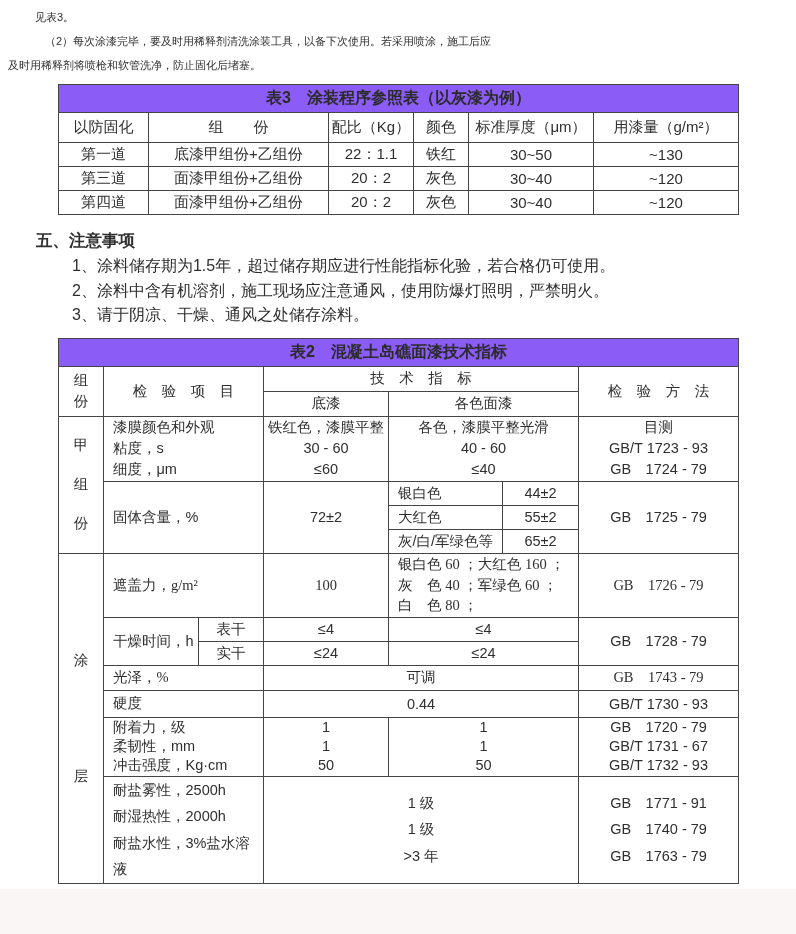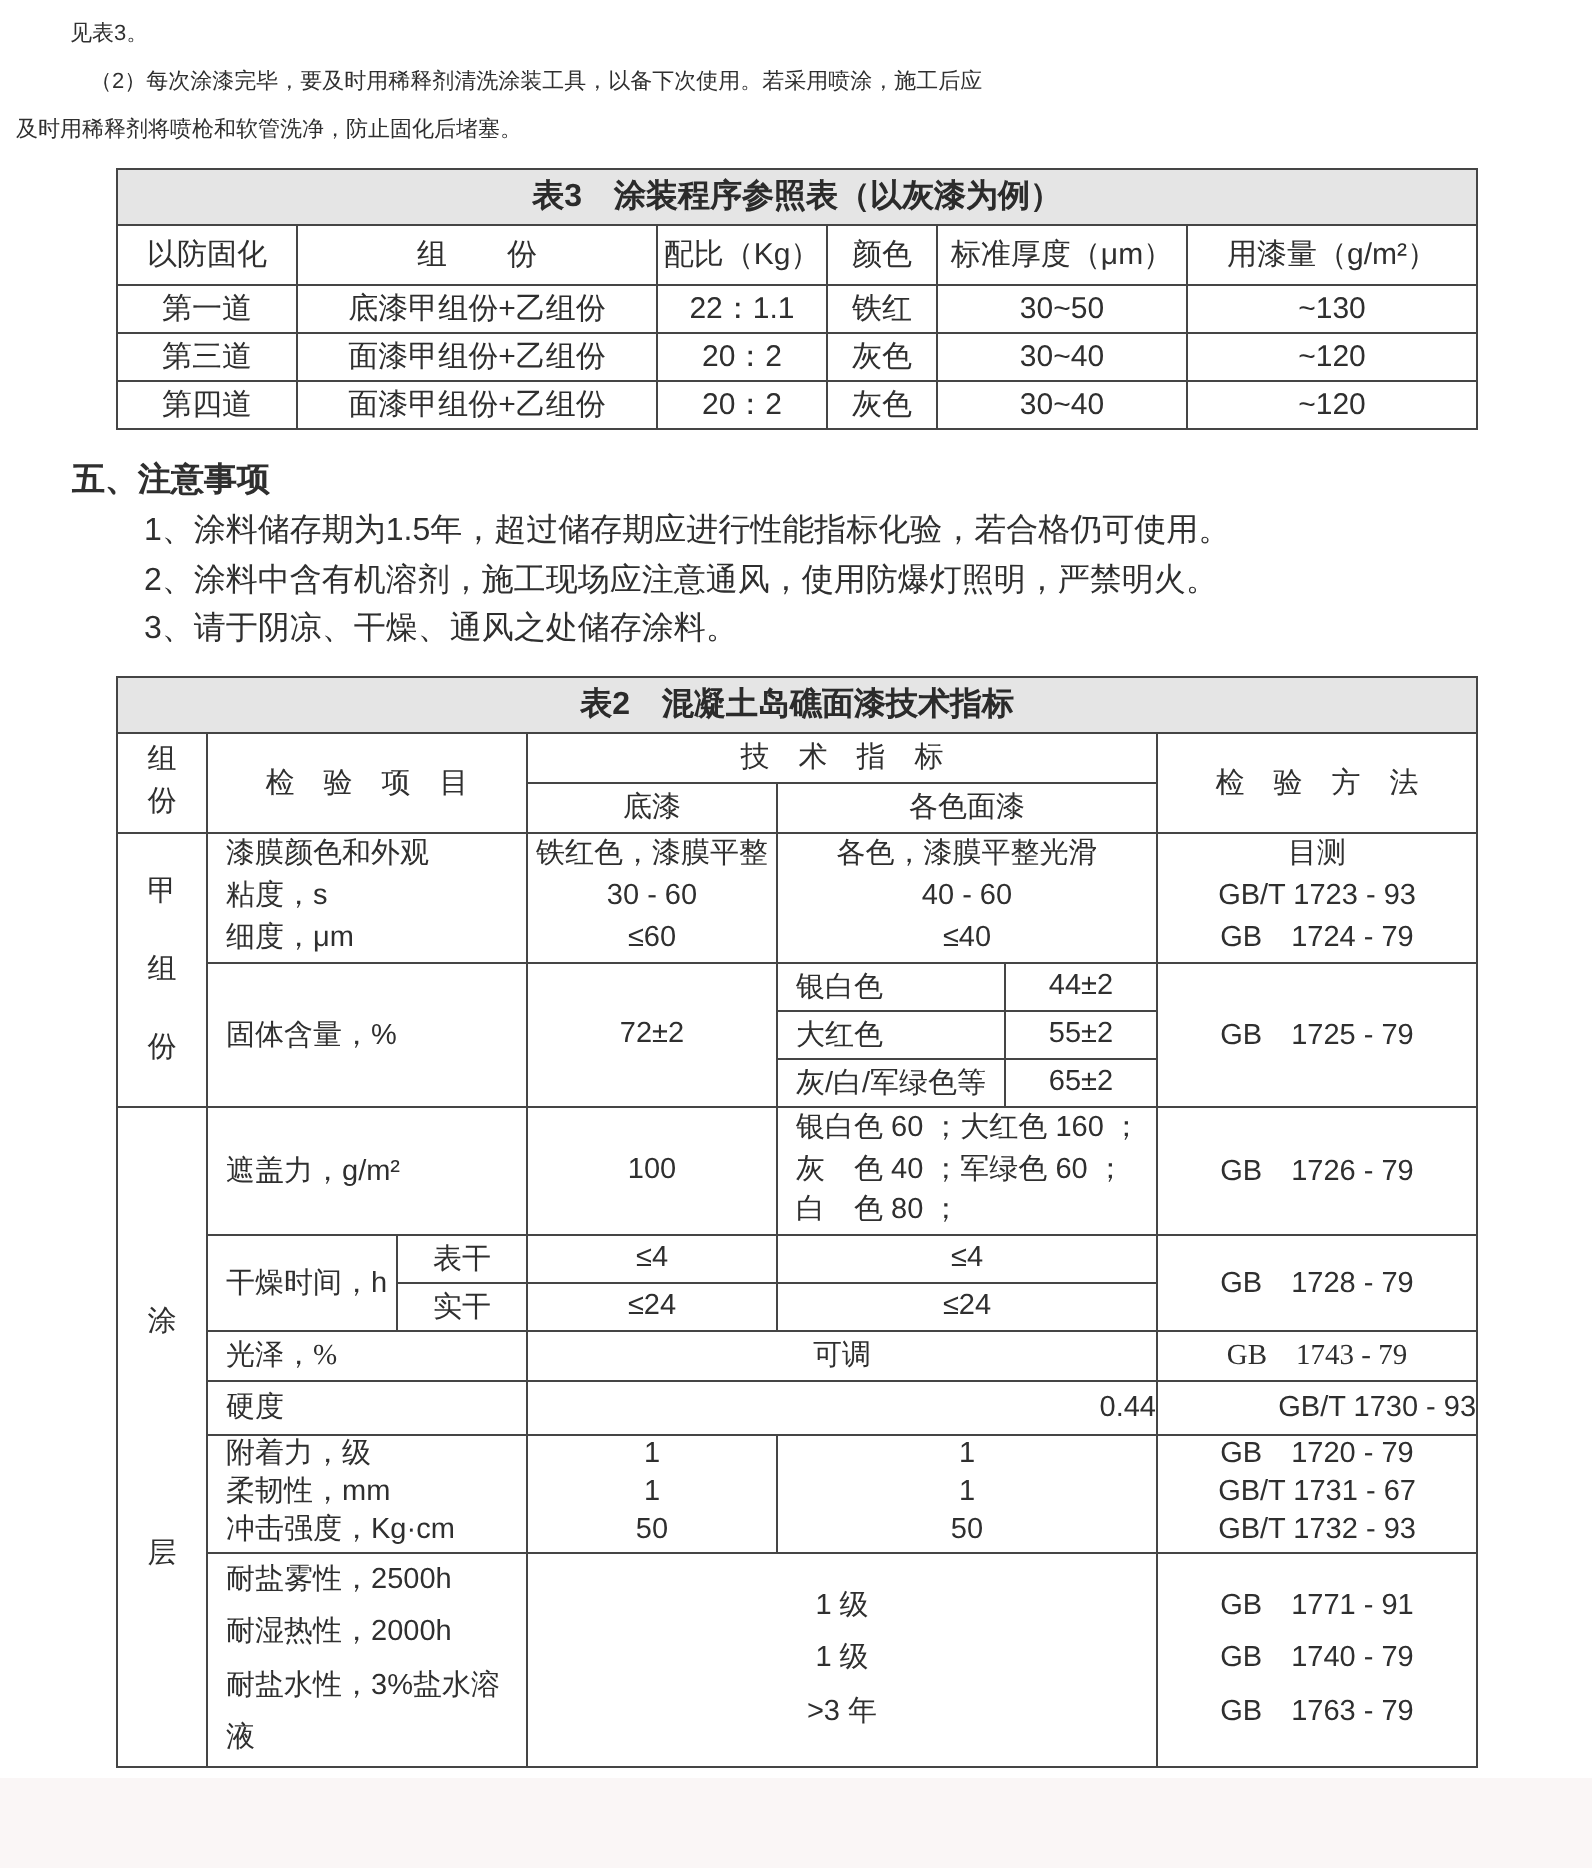--- a/index.html
+++ b/index.html
@@ -11,21 +11,21 @@
   
   .intro { padding-top:5px; font-size:11px; line-height:24px; white-space:nowrap; }
   .intro .l1 { margin-left:35px; }
   .intro .l2 { margin-left:45px; }
   .intro .l3 { margin-left:8px;  }
 
   
   table { border-collapse:collapse; table-layout:fixed; }
   td { border:1px solid #454545; text-align:center; vertical-align:middle; padding:0; overflow:hidden; }
   .titlebar td {
-    background:#e5e5e5; font-weight:bold; font-size:16px; color:#2b2b2b; height:27px;
+    background:#8b5cf6; font-weight:bold; font-size:16px; color:#2b2b2b; height:27px;
   }
 
   
   .t3 { margin:7px 0 0 58px; width:680px; font-size:15px; }
   .t3 .hdr td  { height:29px; }
   .t3 .data td { height:23px; }
 
   
   .notes { margin-top:12px; font-size:16px; }
   .notes-title { margin-left:36px; font-weight:bold; font-size:16.5px; line-height:27px; }
@@ -35,25 +35,25 @@
   .t2 { margin:10px 0 0 58px; width:680px; font-size:14.5px; }
   .t2 .hrow td { height:24px; }
   .t2 .left { text-align:left; padding-left:9px; }
   .t2 .pre  { white-space:pre-line; line-height:21px; }
   .vlabel { display:flex; flex-direction:column; justify-content:space-evenly; align-items:center; height:100%; }
   .vlabel span { display:block; }
   td.vcell { padding:0; }
   .rA td      { height:64px; }
   .rA .cl     { line-height:21px; }
   .rSolid td  { height:23px; }
-  .rHide td   { height:63px; }
+  .rHide td   { height:63px;font-family:Liberation Serif, serif; }
   .rHide .cl  { line-height:20.5px; }
   .rDry td    { height:23px; }
   .rGloss td  { height:24px;font-family:Liberation Serif, serif; }
-  .rHard td   { height:26px;text-align:right; }
+  .rHard td   { height:26px; }
   .rMech td   { height:58px; }
   .rMech .cl  { line-height:19px; }
   .rRes td    { height:81px; }
   .rRes .cl   { line-height:26.5px; }
 
   
   .footer-strip {
     position:absolute; left:0; bottom:0; width:796px; height:45px;
     background:#faf6f6;
   }

